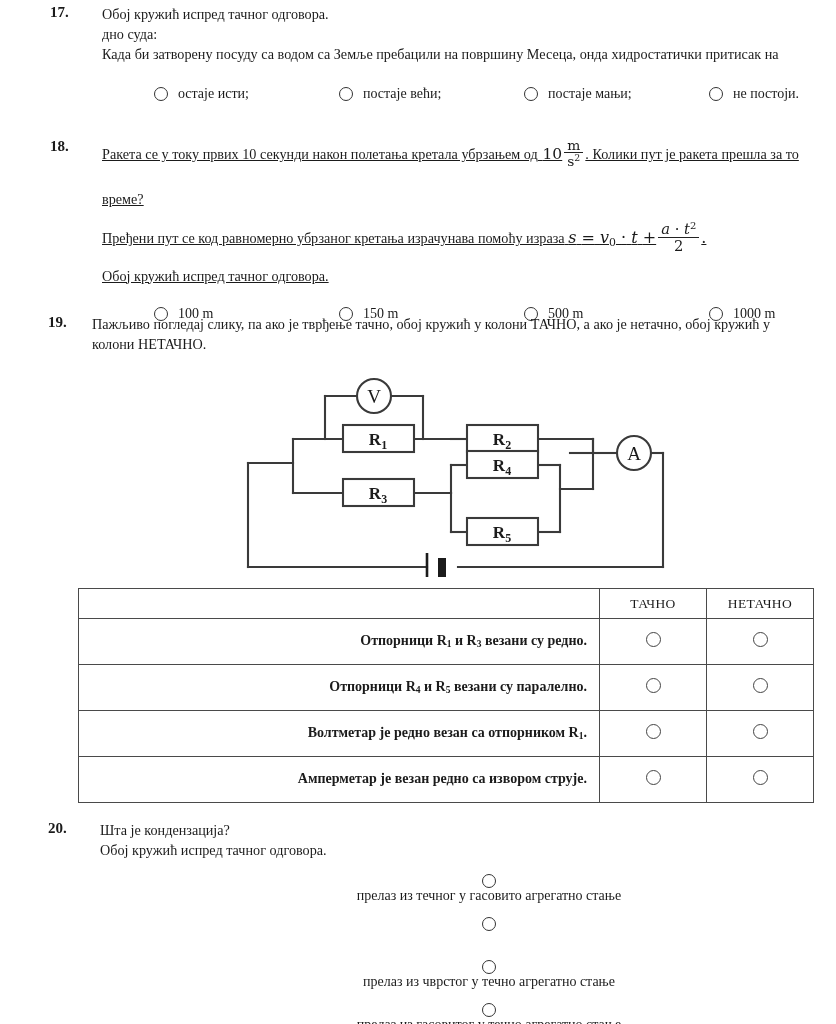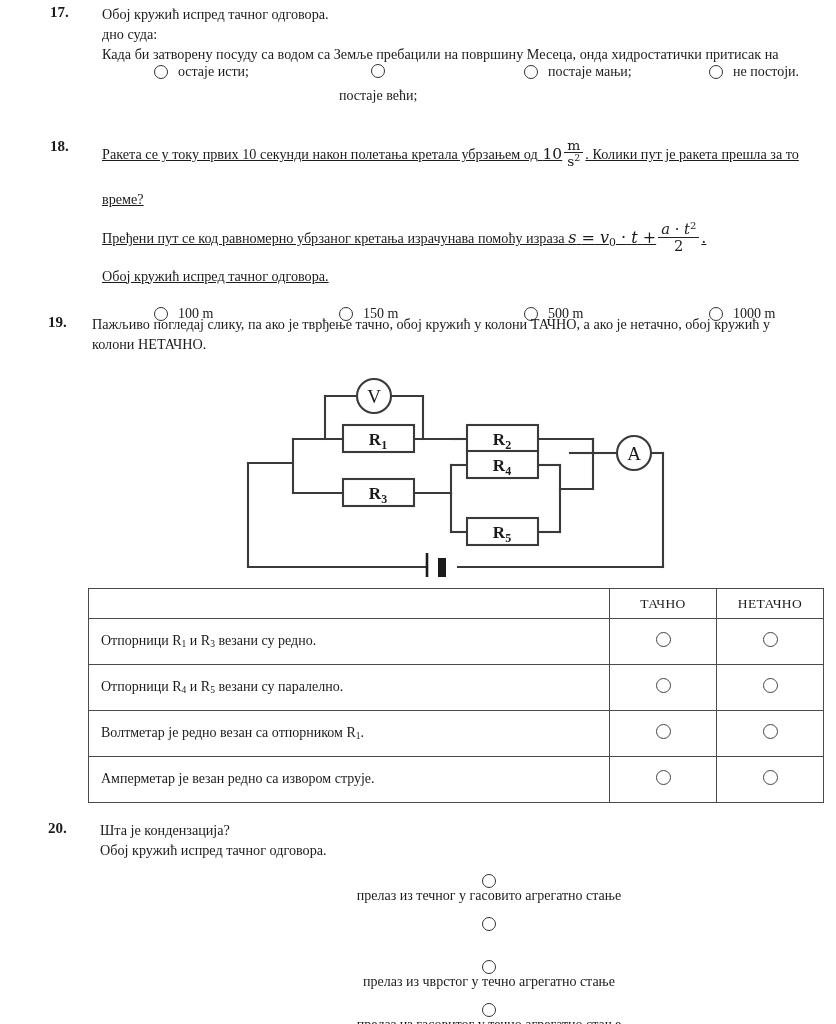--- a/index.html
+++ b/index.html
@@ -49,55 +49,55 @@
   .frac .num{display:block;border-bottom:1.1px solid #222;padding:0 3px;font-size:.92em;}
   .frac .den{display:block;padding:0 3px;font-size:.92em;}
   sup.ex{font-size:.68em;vertical-align:.52em;}
   sub.sb{font-size:.68em;vertical-align:-.25em;}
 
   
   #circuit{position:absolute;left:215px;top:372px;}
 
   
   table.tf{
-    position:absolute;left:88px;top:588px;
+    position:absolute;left:78px;top:588px;
     border-collapse:collapse;width:736px;
     font-size:14px;
   }
   table.tf td,table.tf th{
     border:1.2px solid #4a4a4a;
     padding:0;
     font-weight:normal;
   }
   table.tf th{height:29px;text-align:center;font-size:13.5px;letter-spacing:.4px;}
-  table.tf td.stmt{height:45px;padding:0 12px;text-align:left;}
+  table.tf td.stmt{height:45px;padding:0 12px;text-align:right;font-weight:bold;}
   table.tf td.mark{width:106px;text-align:center;}
   table.tf .hdr-blank{width:auto;}
   .tcirc{
     width:13px;height:13px;border:1.3px solid #444;border-radius:50%;
     display:inline-block;background:#fff;
   }
 </style>
 </head>
 <body>
 
 <div class="page">
 
   <div class="q" style="left:50px;top:4px;width:780px;">
     <div class="qnum">17.</div>
     <div class="qbody">
       <div class="lead">Обој кружић испред тачног одговора.</div>
       <div class="line">дно суда:</div>
       <div class="line">Када би затворену посуду са водом са Земље пребацили на површину Месеца, онда хидростатички притисак на</div>
-      <div class="opts" style="">
+      <div class="opts" style="margin-top:22px;">
         <div class="opt" style="left:52px;">
           <span class="circ"></span>
           <span class="optlabel">остаје исти;</span>
         </div>
-        <div class="opt" style="left:237px;flex-direction:column;">
+        <div class="opt" style="left:237px;">
           <span class="circ"></span>
           <span class="optlabel">постаје већи;</span>
         </div>
         <div class="opt" style="left:422px;align-items:center;">
           <span class="circ"></span>
           <span class="optlabel">постаје мањи;</span>
         </div>
         <div class="opt" style="left:607px;">
           <span class="circ"></span>
           <span class="optlabel">не постоји.</span>

